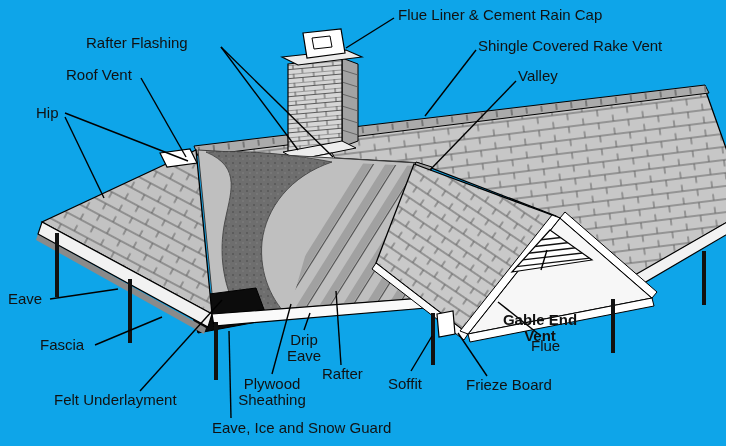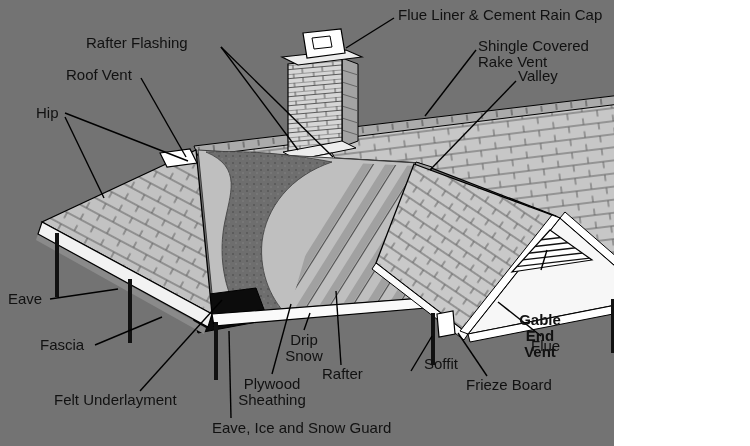--- a/index.html
+++ b/index.html
@@ -1,18 +1,18 @@
 <!DOCTYPE html>
 <html><head>
 <meta charset="utf-8">
 <title>Roof Components Diagram</title>
 <style>
   html,body{margin:0;padding:0;background:#ffffff;}
   .stage{
-    position:relative;width:614px;height:446px;background:#737373;
+    position:relative;width:726px;height:446px;background:#0ea5e9;
     font-family:"Liberation Sans", sans-serif;overflow:hidden;
   }
   svg.layer{position:absolute;left:0;top:0;}
   #leader-layer line{stroke:#000;stroke-width:1.4;}
   .label{
     position:absolute;font-size:15px;color:#111;line-height:1.08;
     white-space:pre-line;
   }
   .label.center{transform:translateX(-50%);text-align:center;}
   .label.bold{font-weight:bold;margin-top:40px;}
@@ -163,22 +163,22 @@
       <div class="label" style="left: 66px; top: 67px;">Roof Vent</div>
       <div class="label" style="left: 518px; top: 68px;">Valley</div>
       <div class="label" style="left: 36px; top: 105px; text-align: right;">Hip</div>
       <div class="label" style="left: 8px; top: 291px;">Eave</div>
       <div class="label" style="left: 40px; top: 337px;">Fascia</div>
       <div class="label" style="left: 54px; top: 392px;">Felt Underlayment</div>
       <div class="label" style="left: 212px; top: 420px;">Eave, Ice and Snow Guard</div>
       <div class="label center" style="left: 272px; top: 376px; text-align: center;">Plywood
 Sheathing</div>
       <div class="label center" style="left: 304px; top: 332px;">Drip
-Snow</div>
+Eave</div>
       <div class="label" style="left: 322px; top: 366px;">Rafter</div>
-      <div class="label" style="left: 388px; top: 356px; margin-left: 36px;">Soffit</div>
+      <div class="label" style="left: 388px; top: 376px;">Soffit</div>
       <div class="label" style="left: 466px; top: 377px;">Frieze Board</div>
       <div class="label" style="left: 531px; top: 338px;">Flue</div>
       <div class="label bold center" style="left: 540px; top: 272px;">Gable End
 Vent</div>
     </div>
 
 </div>
 
 </body></html>

